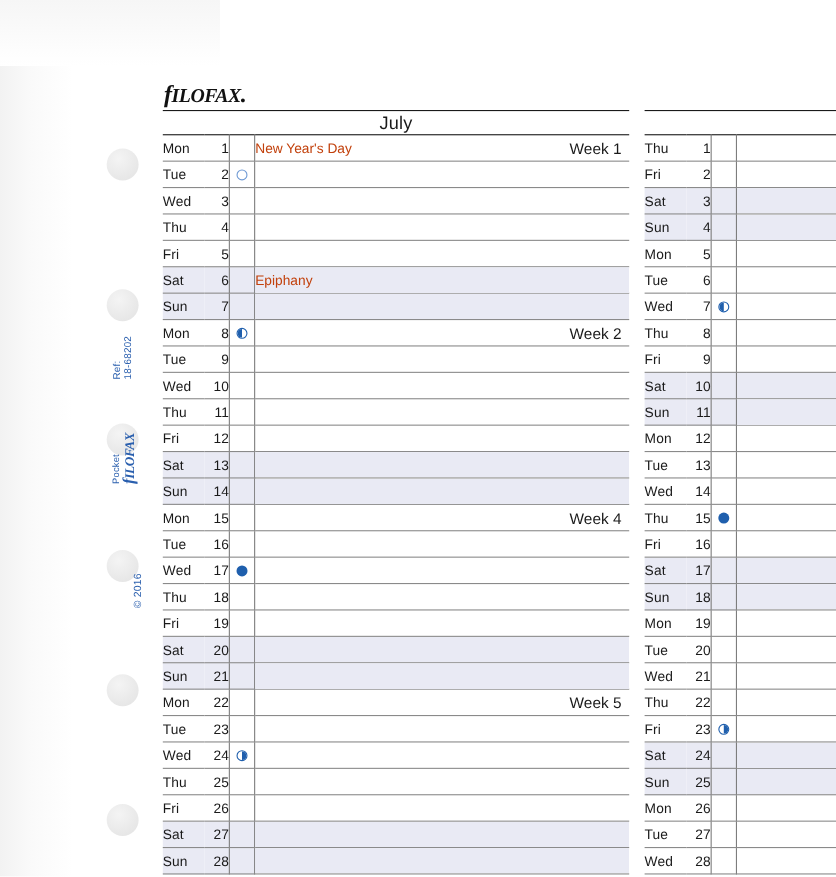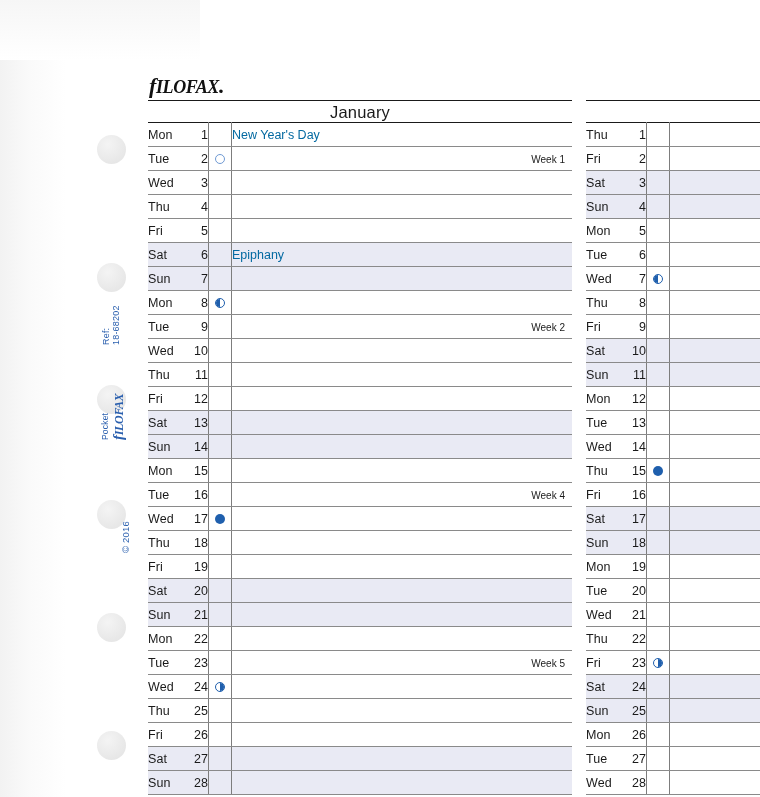--- a/index.html
+++ b/index.html
@@ -149,29 +149,28 @@
     border-right: 1.1px solid #7d7d7d;
     text-align: center;
   }
   .c-note {
     padding-left: 7px;
     padding-right: 7px;
     font-size: 10.5px;
     color: #2a6ab8;
     position: relative;
   }
-  .c-note .note-txt { color: #0369a1; }
+  .c-note .note-txt { color: #c2410c; }
   .c-note .week-lbl {
     position: absolute;
     right: 7px;
     top: 50%;
     transform: translateY(-50%);
     color: #1a1a1a;
-    font-size: 10px;
-    margin-top: 24px;
+    font-size: 14px;
   }
 
   
   #cal-left .c-day  { width: 38px; }
   #cal-left .c-num  { width: 22px; }
   #cal-left .c-moon { width: 22px; }
 
   
   #cal-right .c-day  { width: 38px; }
   #cal-right .c-num  { width: 22px; }
@@ -247,21 +246,21 @@
     <span class="pocket-logo"><span>f</span><span class="small-caps">ILOFAX</span></span>
   </div>
 
   <div class="vtext" id="copyright-text">© 2016</div>
 
   <div id="brand"><span class="lf">f</span><span class="sm">ILOFAX</span><span class="lf">.</span></div>
 
   <div class="hdr-rule" id="rule-left-top"></div>
   <div class="hdr-rule" id="rule-right-top"></div>
 
-  <div id="month-title">January</div>
+  <div id="month-title">July</div>
 
   <table class="cal" id="cal-left">
     <tbody id="cal-left-body">
         <tr class="first-row">
           <td class="c-day">Mon</td>
           <td class="c-num">1</td>
           <td class="c-moon"></td>
           <td class="c-note"><span class="note-txt">New Year's Day</span><span class="week-lbl">Week 1</span></td>
         </tr>
         <tr>

